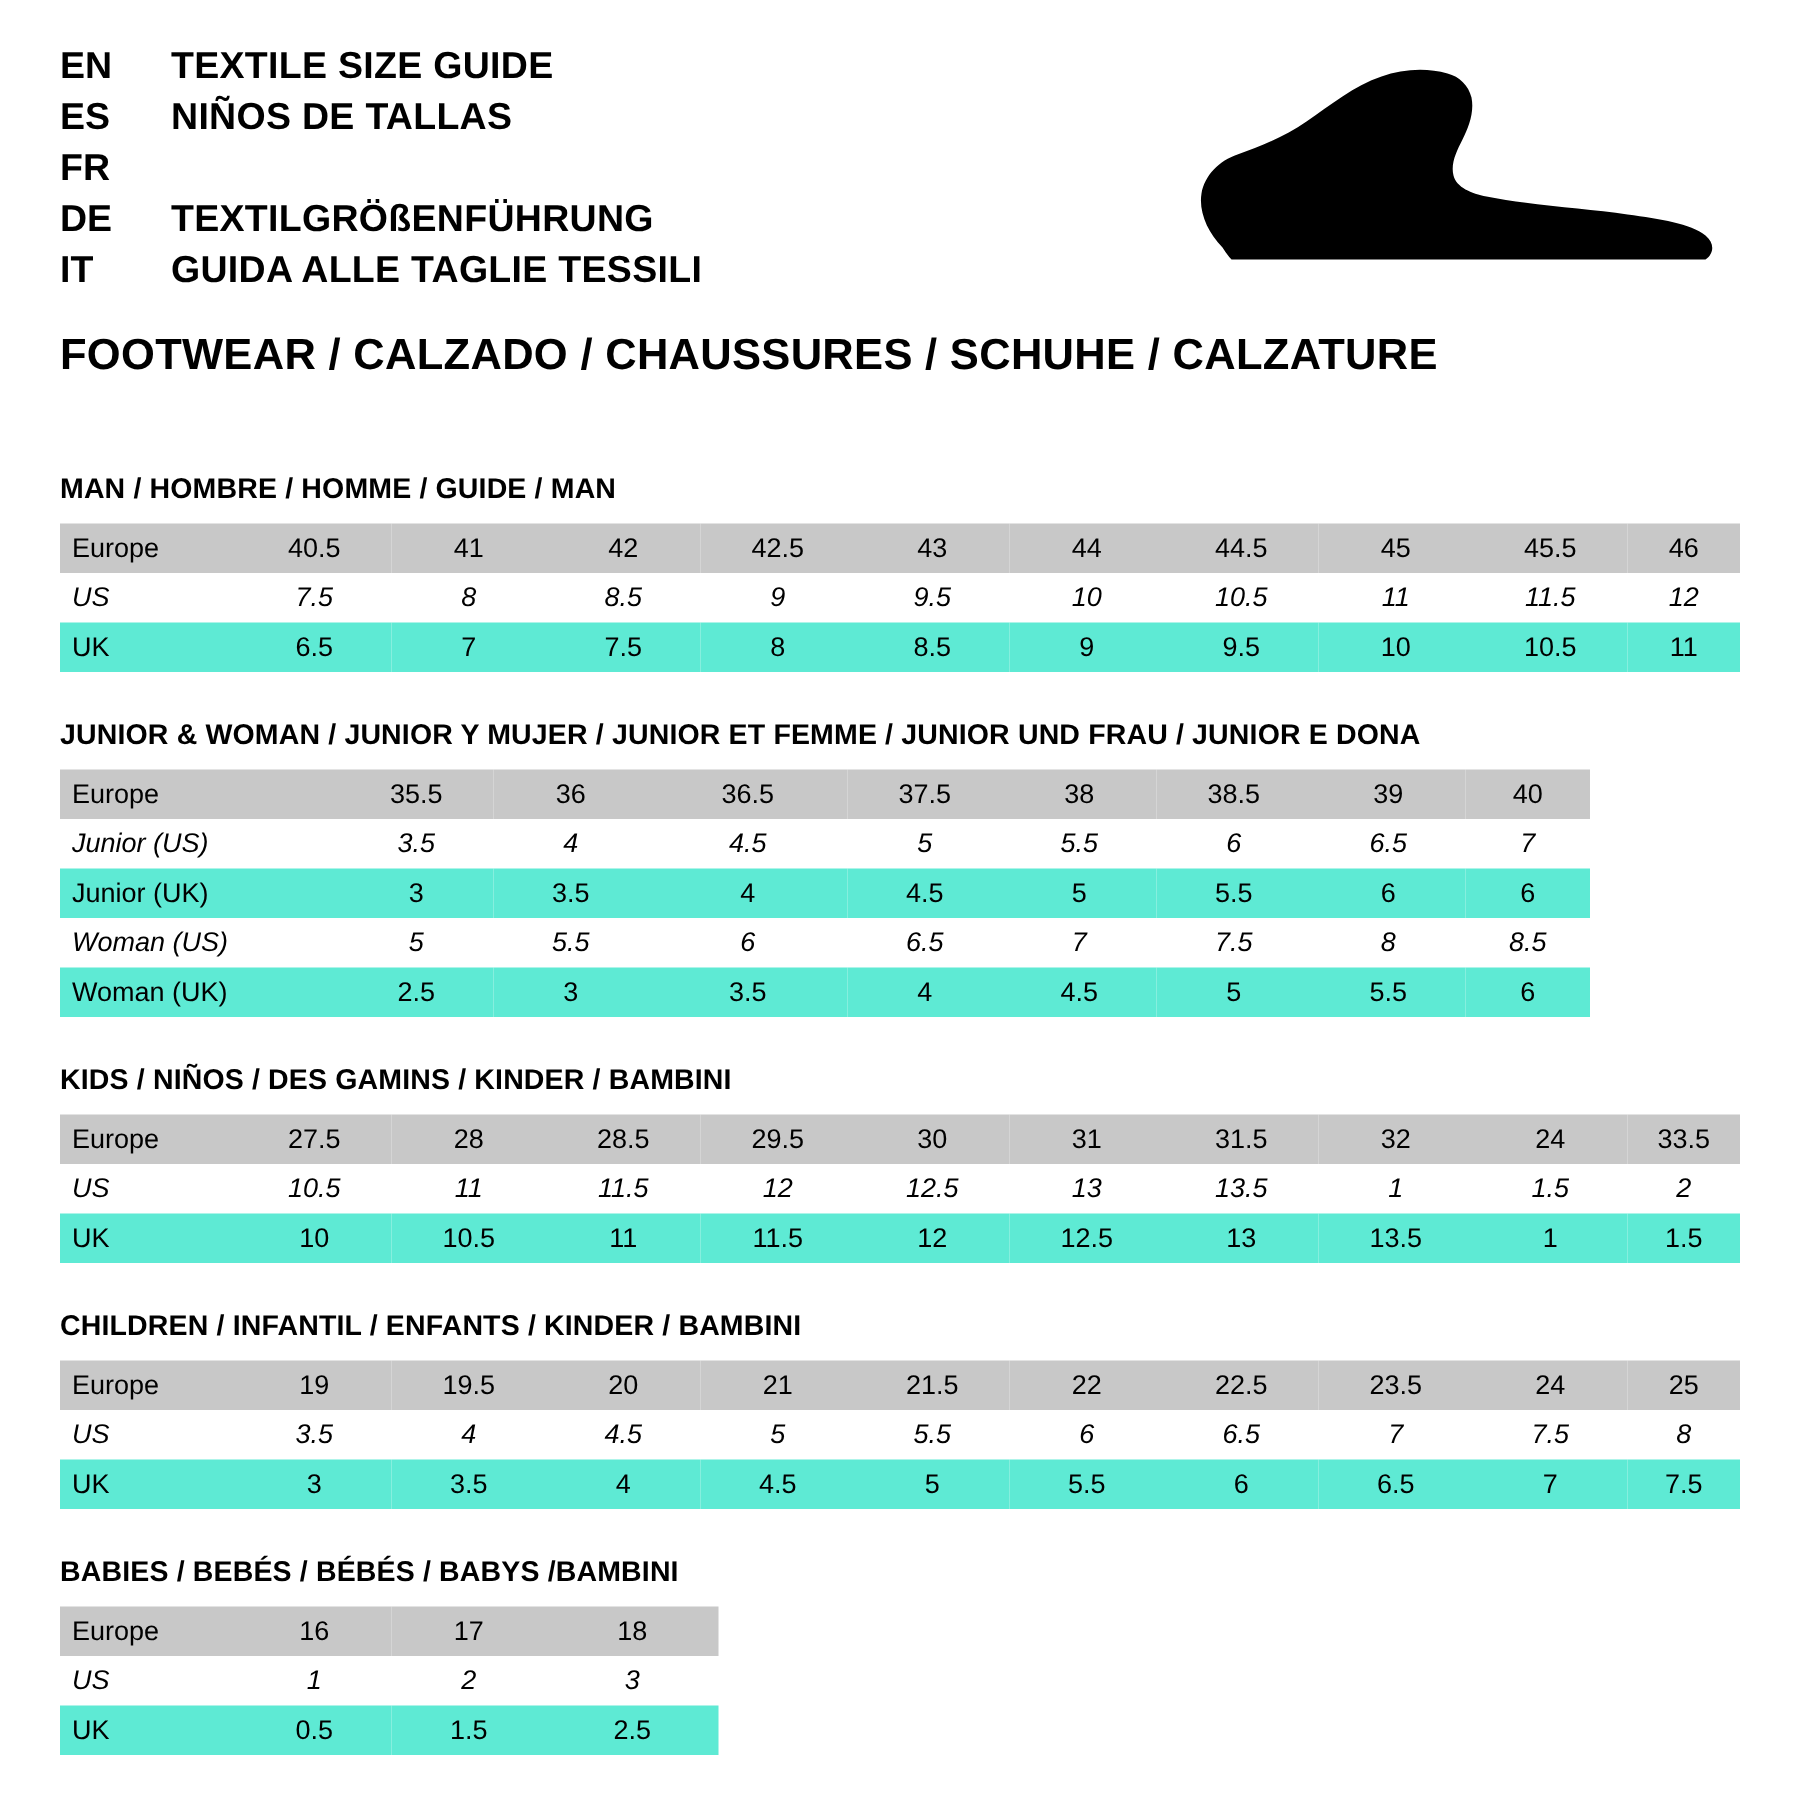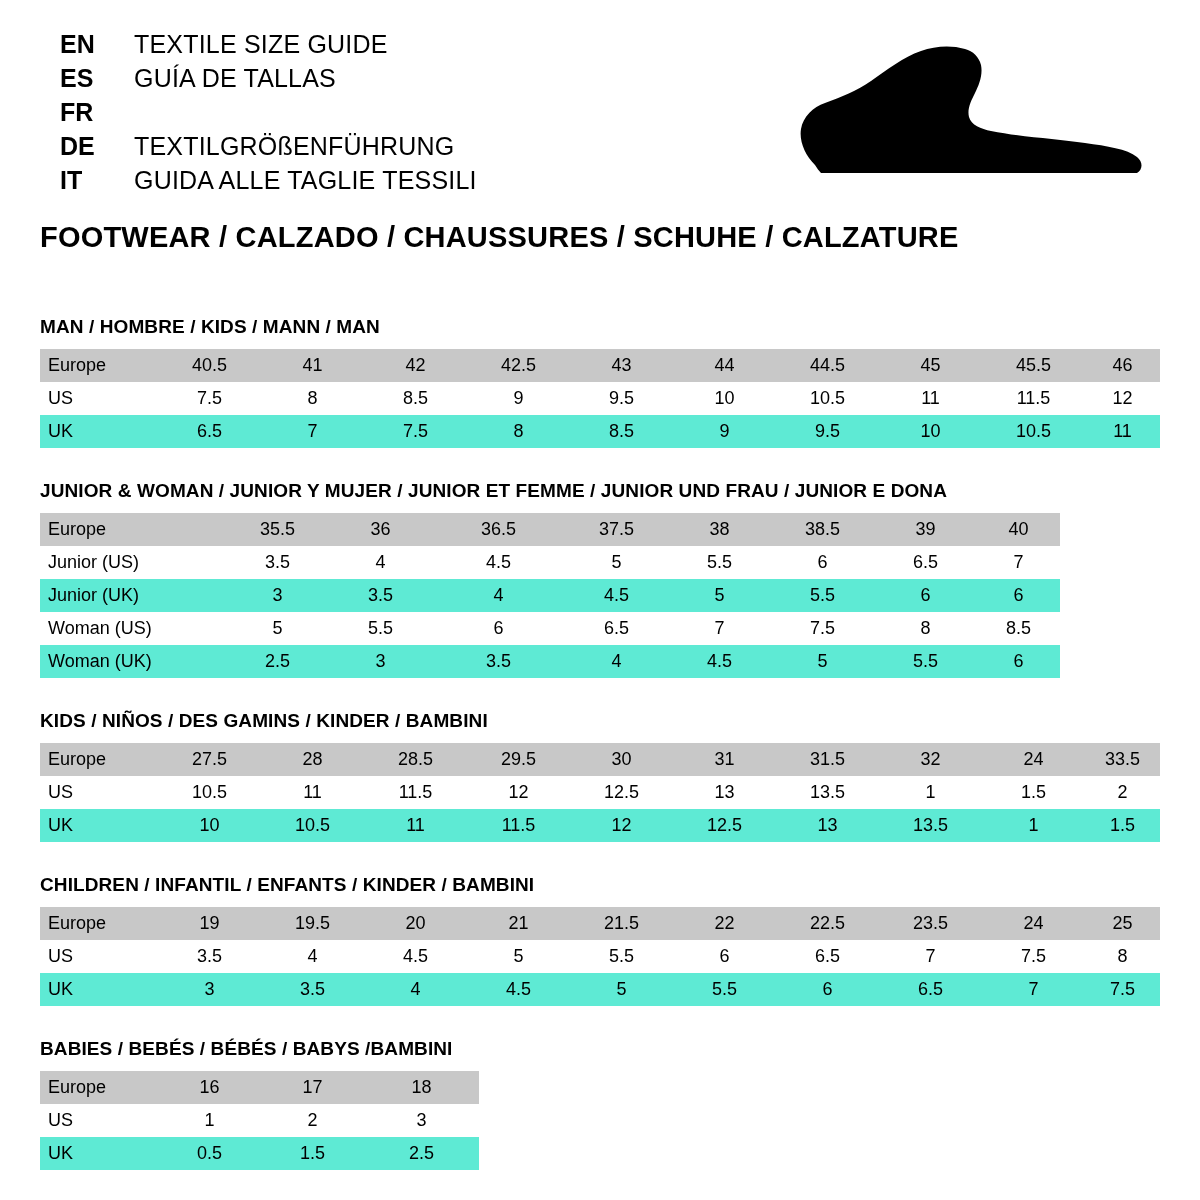--- a/index.html
+++ b/index.html
@@ -29,32 +29,31 @@
     padding: 32px 40px 0 40px;
   }
   .lang-list {
     display: block;
   }
   .lang-row {
     display: flex;
     align-items: flex-start;
     line-height: 1.0;
     margin-bottom: 9px;
-    margin-left: 20px;
   }
   .lang-code {
     width: 74px;
     flex: 0 0 74px;
     font-size: 25px;
     font-weight: bold;
     letter-spacing: 0px;
   }
   .lang-text {
     font-size: 25px;
-    font-weight: normal;
+    font-weight: bold;
     letter-spacing: 0.2px;
   }
   .category-title {
     margin-top: 28px;
     font-size: 29px;
     font-weight: bold;
     letter-spacing: 0.2px;
   }
 
   
@@ -94,39 +93,40 @@
   }
   table.size-table td.rowlabel {
     text-align: left;
     padding-left: 8px;
   }
   tr.shaded td {
     background: #c8c8c8;
   }
   tr.plain td {
     background: #ffffff;
+    font-style: italic;
   }
   tr.band td {
     background: #5eead4;
   }
 </style>
 </head>
 <body>
 
 <div class="page">
 
   <div class="header">
     <div class="lang-list">
       <div class="lang-row">
         <div class="lang-code">EN</div>
         <div class="lang-text">TEXTILE SIZE GUIDE</div>
       </div>
       <div class="lang-row">
         <div class="lang-code">ES</div>
-        <div class="lang-text">GUÍA DE TALLAS</div>
+        <div class="lang-text">NIÑOS DE TALLAS</div>
       </div>
       <div class="lang-row">
         <div class="lang-code">FR</div>
       </div>
       <div class="lang-row">
         <div class="lang-code">DE</div>
         <div class="lang-text">TEXTILGRÖßENFÜHRUNG</div>
       </div>
       <div class="lang-row">
         <div class="lang-code">IT</div>
@@ -137,21 +137,21 @@
 
     <svg class="shoe-icon" viewBox="0 0 350 130">
       <path fill="#000000" d="M20 120 C10 110 4 96 6 84 C8 72 18 62 30 58 C46 52 62 46 76 36 C92 25 108 12 126 6 C140 1 156 0 170 4 C178 6 184 12 186 20 C188 30 184 40 180 48 C176 56 172 64 174 72 C176 80 186 84 196 86 C226 92 262 94 290 98 C312 101 332 104 342 112 C348 117 348 124 342 128 L26 128 C24 126 22 123 20 120 Z"></path>
       <path fill="#000000" d="M292 104 C310 106 328 109 336 114 C340 117 340 122 336 124 L292 124 Z"></path>
     </svg>
   </div>
 
   <div class="tables">
 
     <div class="section">
-      <div class="section-title">MAN / HOMBRE / KIDS / MANN / MAN</div>
+      <div class="section-title">MAN / HOMBRE / HOMME / GUIDE / MAN</div>
       <table class="size-table">
         <colgroup>
           <col style="width:118px">
             <col style="width:103px">
             <col style="width:103px">
             <col style="width:103px">
             <col style="width:103px">
           <col style="width:103px">
             <col style="width:103px">
             <col style="width:103px">

